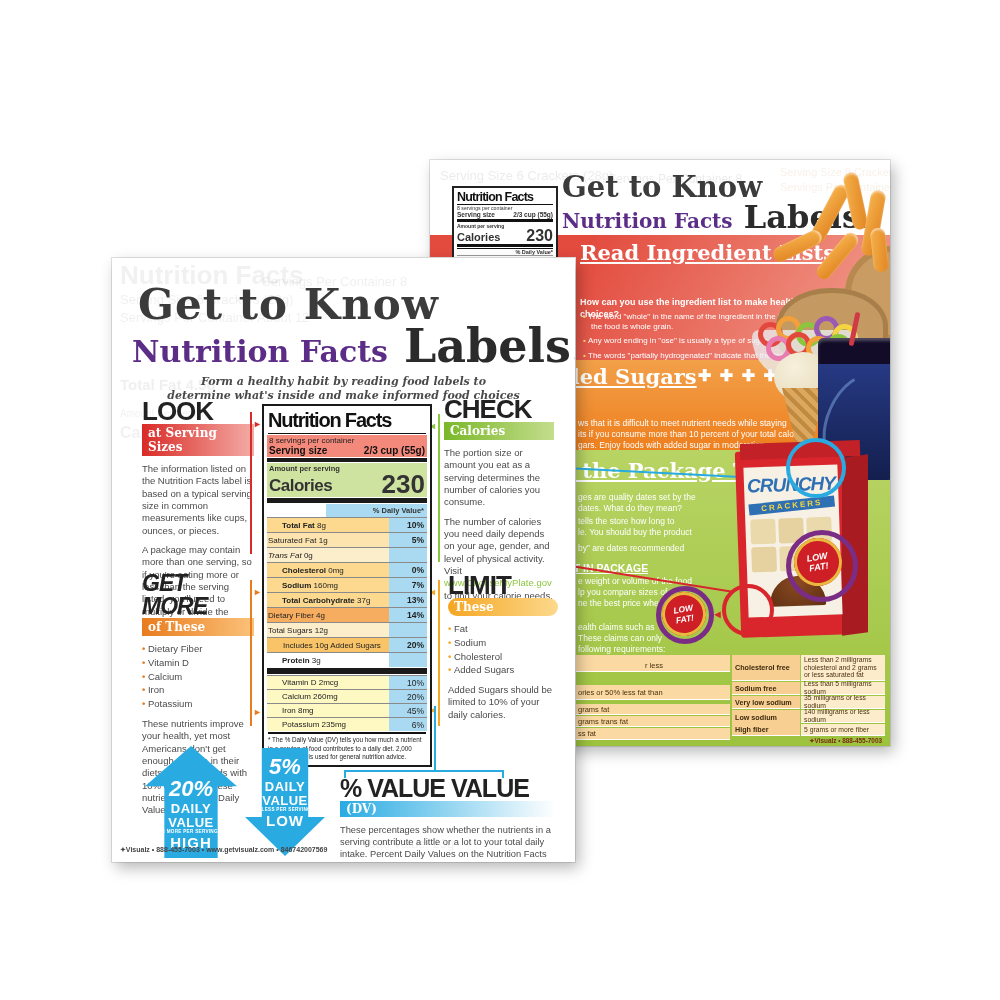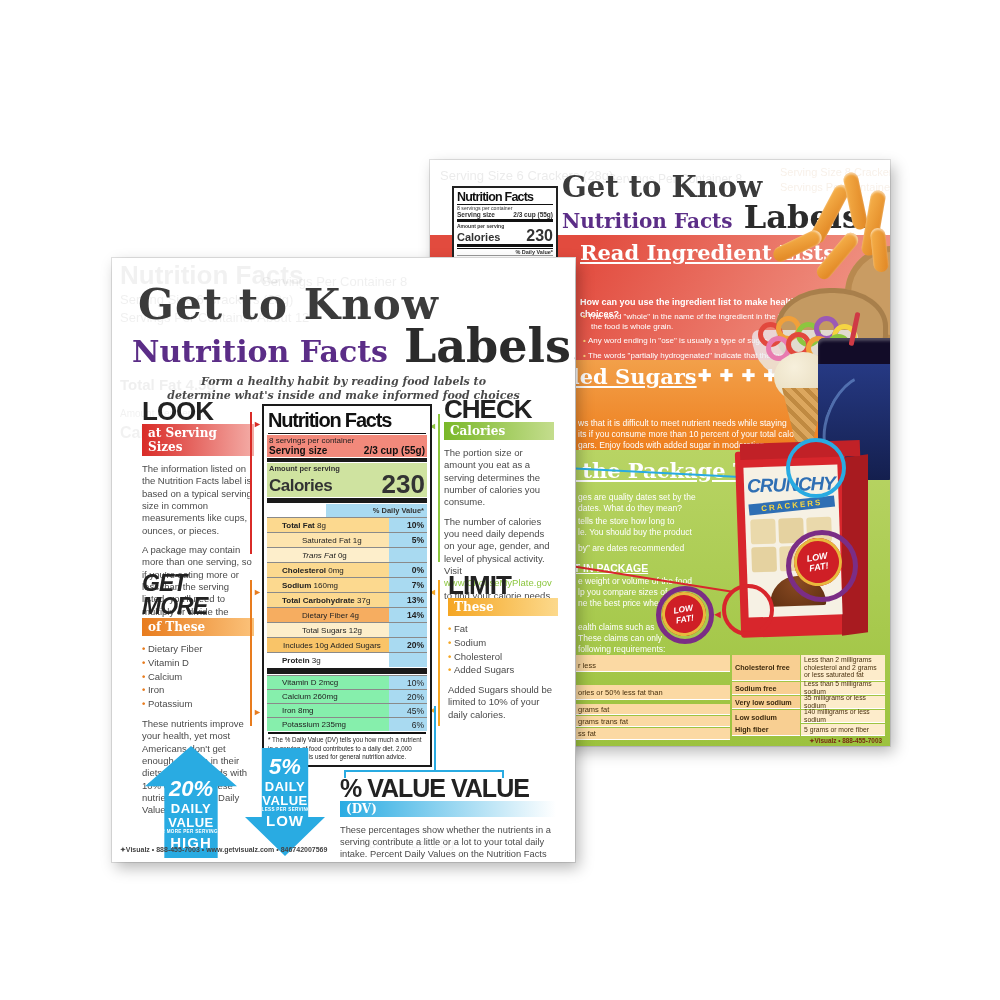--- a/index.html
+++ b/index.html
@@ -16,21 +16,21 @@
   
   .ft1{font-size:42px;font-weight:700;color:#3b3b3b;letter-spacing:1px;}
   .ft2p{font-size:30px;font-weight:700;color:#5b2d87;}
   .ft2l{font-size:46px;font-weight:700;color:#2b2b2b;}
   .fsub{font-size:11px;font-style:italic;color:#4a4a4a;line-height:1.3;font-weight:700;}
   .bighead{font-weight:900;color:#222;letter-spacing:-1px;line-height:1;}
   .banner{color:#fff;font-weight:700;font-size:12px;padding:2px 6px;font-family:"DejaVu Serif",serif;}
   .bnr-red{background:linear-gradient(to right,#d92b27,#f4aca6);}
   .bnr-org{background:linear-gradient(to right,#e87c1e,#fbc27a);}
   .bnr-grn{background:linear-gradient(to right,#7ab829,#c4dd8d);}
-  .bnr-yel{background:linear-gradient(to right,#f5a623,#fcd98c);}
+  .bnr-yel{background:linear-gradient(to right,#f5a623,#fcd98c);border-radius:9px;}
   .col-p{font-size:9.5px;line-height:1.3;color:#4a4a4a;margin:7px 0 0 0;}
   .blt{font-size:9.5px;line-height:1.45;color:#4a4a4a;list-style:none;margin:6px 0 0 0;padding:0;}
   .blt li::before{content:"• ";font-weight:700;}
   .blt-org li::before{color:#e87c1e;} .blt-yel li::before{color:#f5a623;}
   .link-grn{color:#8cc63f;font-weight:400;}
   
   #nf{left:150px;top:146px;width:170px;border:2px solid #1a1a1a;background:#fff;padding:3px 4px 4px 4px;box-sizing:border-box;}
   .nf-title{font-size:20px;font-weight:900;letter-spacing:-1.2px;color:#111;border-bottom:1px solid #111;padding-bottom:1px;}
   .nf-salmon{background:#f2897b;margin:1px -1px 0;padding:1px 2px;}
   .nf-srv{font-size:8px;color:#222;}
@@ -40,24 +40,24 @@
   .nf-amt{font-size:7.5px;font-weight:700;}
   .nf-cal{display:flex;justify-content:space-between;align-items:flex-end;}
   .nf-cal .c1{font-size:17px;font-weight:900;letter-spacing:-.5px;}
   .nf-cal .c2{font-size:26px;font-weight:900;line-height:.9;}
   .nf-dvh{display:flex;margin:0 -1px;}
   .nf-dvh .sp{flex:1;}
   .nf-dvh .t{background:#a9daf1;font-size:7.5px;font-weight:700;width:95px;text-align:right;padding:2px 3px;}
   .lrow{display:flex;align-items:center;border-top:1px solid #8a8a8a;height:14px;font-size:8px;color:#222;margin:0 -1px;}
   .lrow .nm{padding-left:15px;white-space:nowrap;}
   .lrow .dv{margin-left:auto;background:#a9daf1;width:38px;align-self:stretch;display:flex;align-items:center;justify-content:flex-end;font-weight:700;font-size:8.5px;padding-right:3px;box-sizing:border-box;}
-  .b .nm b{font-weight:900;} .i1 .nm{padding-left:1px;margin-left:34px;} .i2 .nm{padding-left:16px;} .it .nm i{}
+  .b .nm b{font-weight:900;} .i1 .nm{padding-left:1px;} .i2 .nm{padding-left:16px;} .it .nm i{}
   .r0,.r3,.r4,.r5{background:#fcd98f;} .r1{background:#fde4ae;} .r2,.r7{background:#fdeecb;}
   .r6{background:#f6ad60;} .r8{background:#f9c468;} .r9{background:#fff;}
-  .vrow{background:#86efac;height:13px;justify-content:space-between;}
+  .vrow{background:#fef9c3;height:13px;justify-content:space-between;}
   .nf-foot{border-top:2px solid #111;font-size:6.3px;line-height:1.3;color:#222;padding-top:2px;margin-top:1px;}
   
   .ln{position:absolute;background:#d92b27;}
   .ah{position:absolute;font-size:9px;line-height:1;}
   
   .bluearrow{position:absolute;background:#29abe2;color:#fff;text-align:center;}
   .up{clip-path:polygon(50% 0,100% 36%,79% 36%,79% 100%,21% 100%,21% 36%,0 36%);}
   .down{clip-path:polygon(50% 100%,100% 64%,79% 64%,79% 0,21% 0,21% 64%,0 64%);}
   .ba-pct{font-size:22px;font-weight:900;font-style:italic;}
   .ba-w{font-size:13px;font-weight:900;line-height:1.05;letter-spacing:.5px;}
@@ -247,21 +247,21 @@
       <div class="badge" style="left:232px;top:142px;width:44px;height:44px;font-size:8.5px;z-index:5;">
           <span class="pre">LOW
 FAT!</span>
         </div>
       <div class="pring" style="left:226px;top:136px;width:48px;height:48px;z-index:5;"></div>
       <div class="abs" style="left:282px;top:158px;color:#d8262c;font-size:11px;z-index:5;">◄</div>
 
       <div class="tl-row" style="top:205px;height:15px;">
           <span>alories</span>
         </div>
-      <div class="tl-row" style="top:209px;height:13px;">
+      <div class="tl-row" style="top:209px;height:13px;justify-content:center;">
           <span>r less</span>
         </div>
       <div class="tl-row" style="top:235px;height:15px;">
           <span>ories or 50% less fat than</span>
         </div>
       <div class="tl-row" style="top:254px;height:11px;">
           <span>grams fat</span>
         </div>
       <div class="tl-row" style="top:266px;height:11px;">
           <span>grams trans fat</span>

